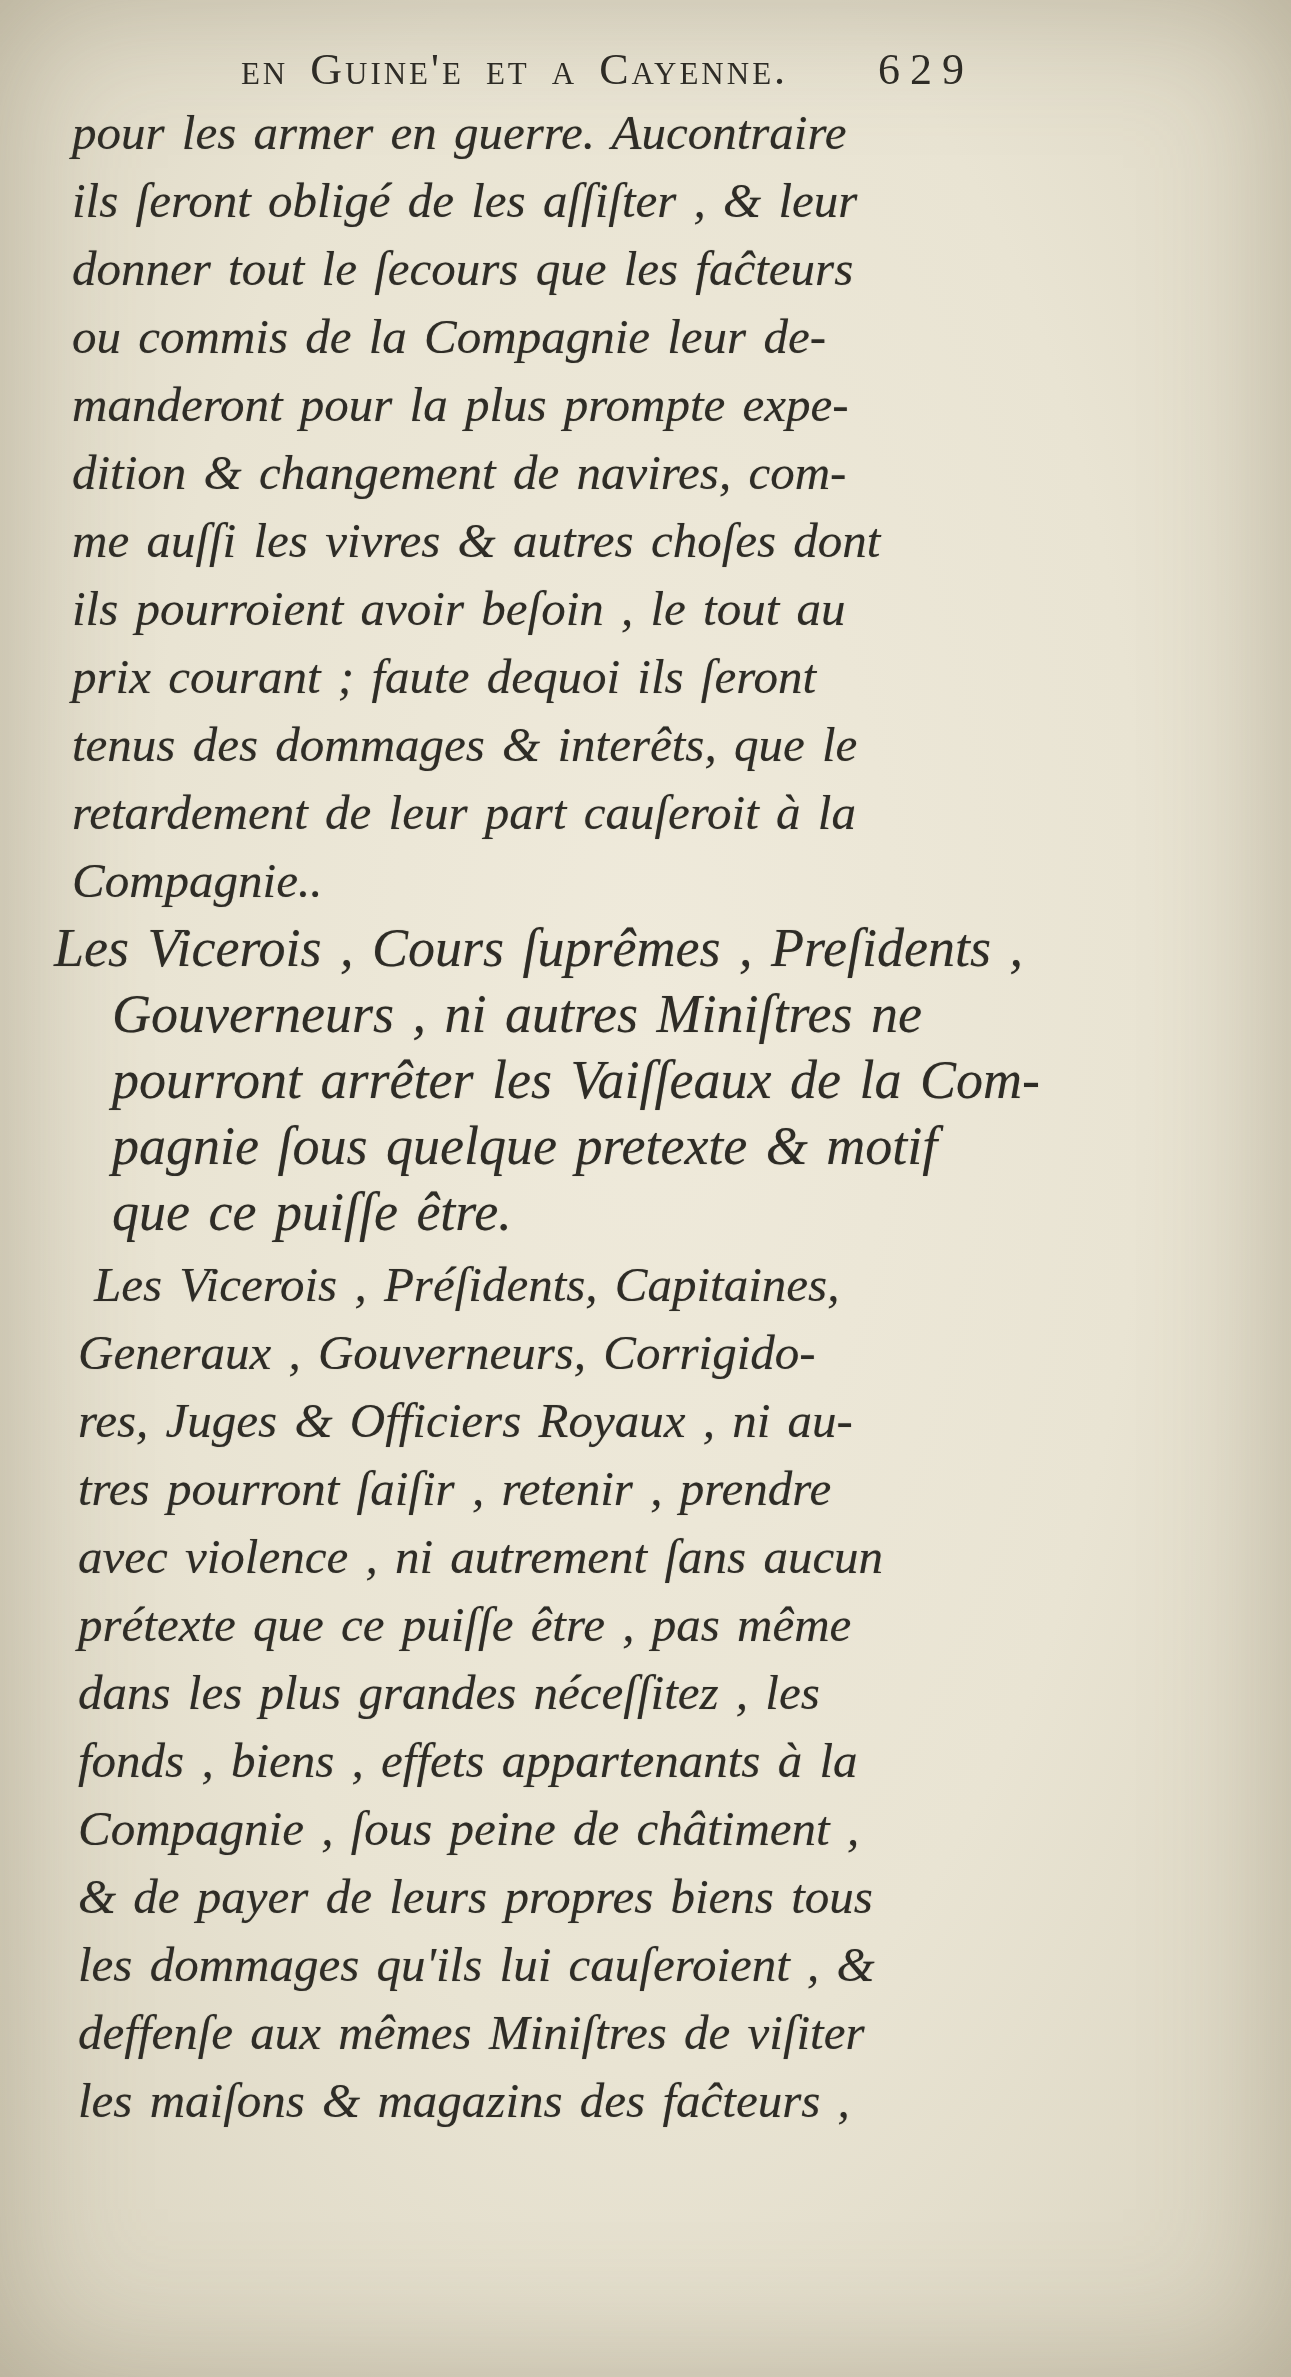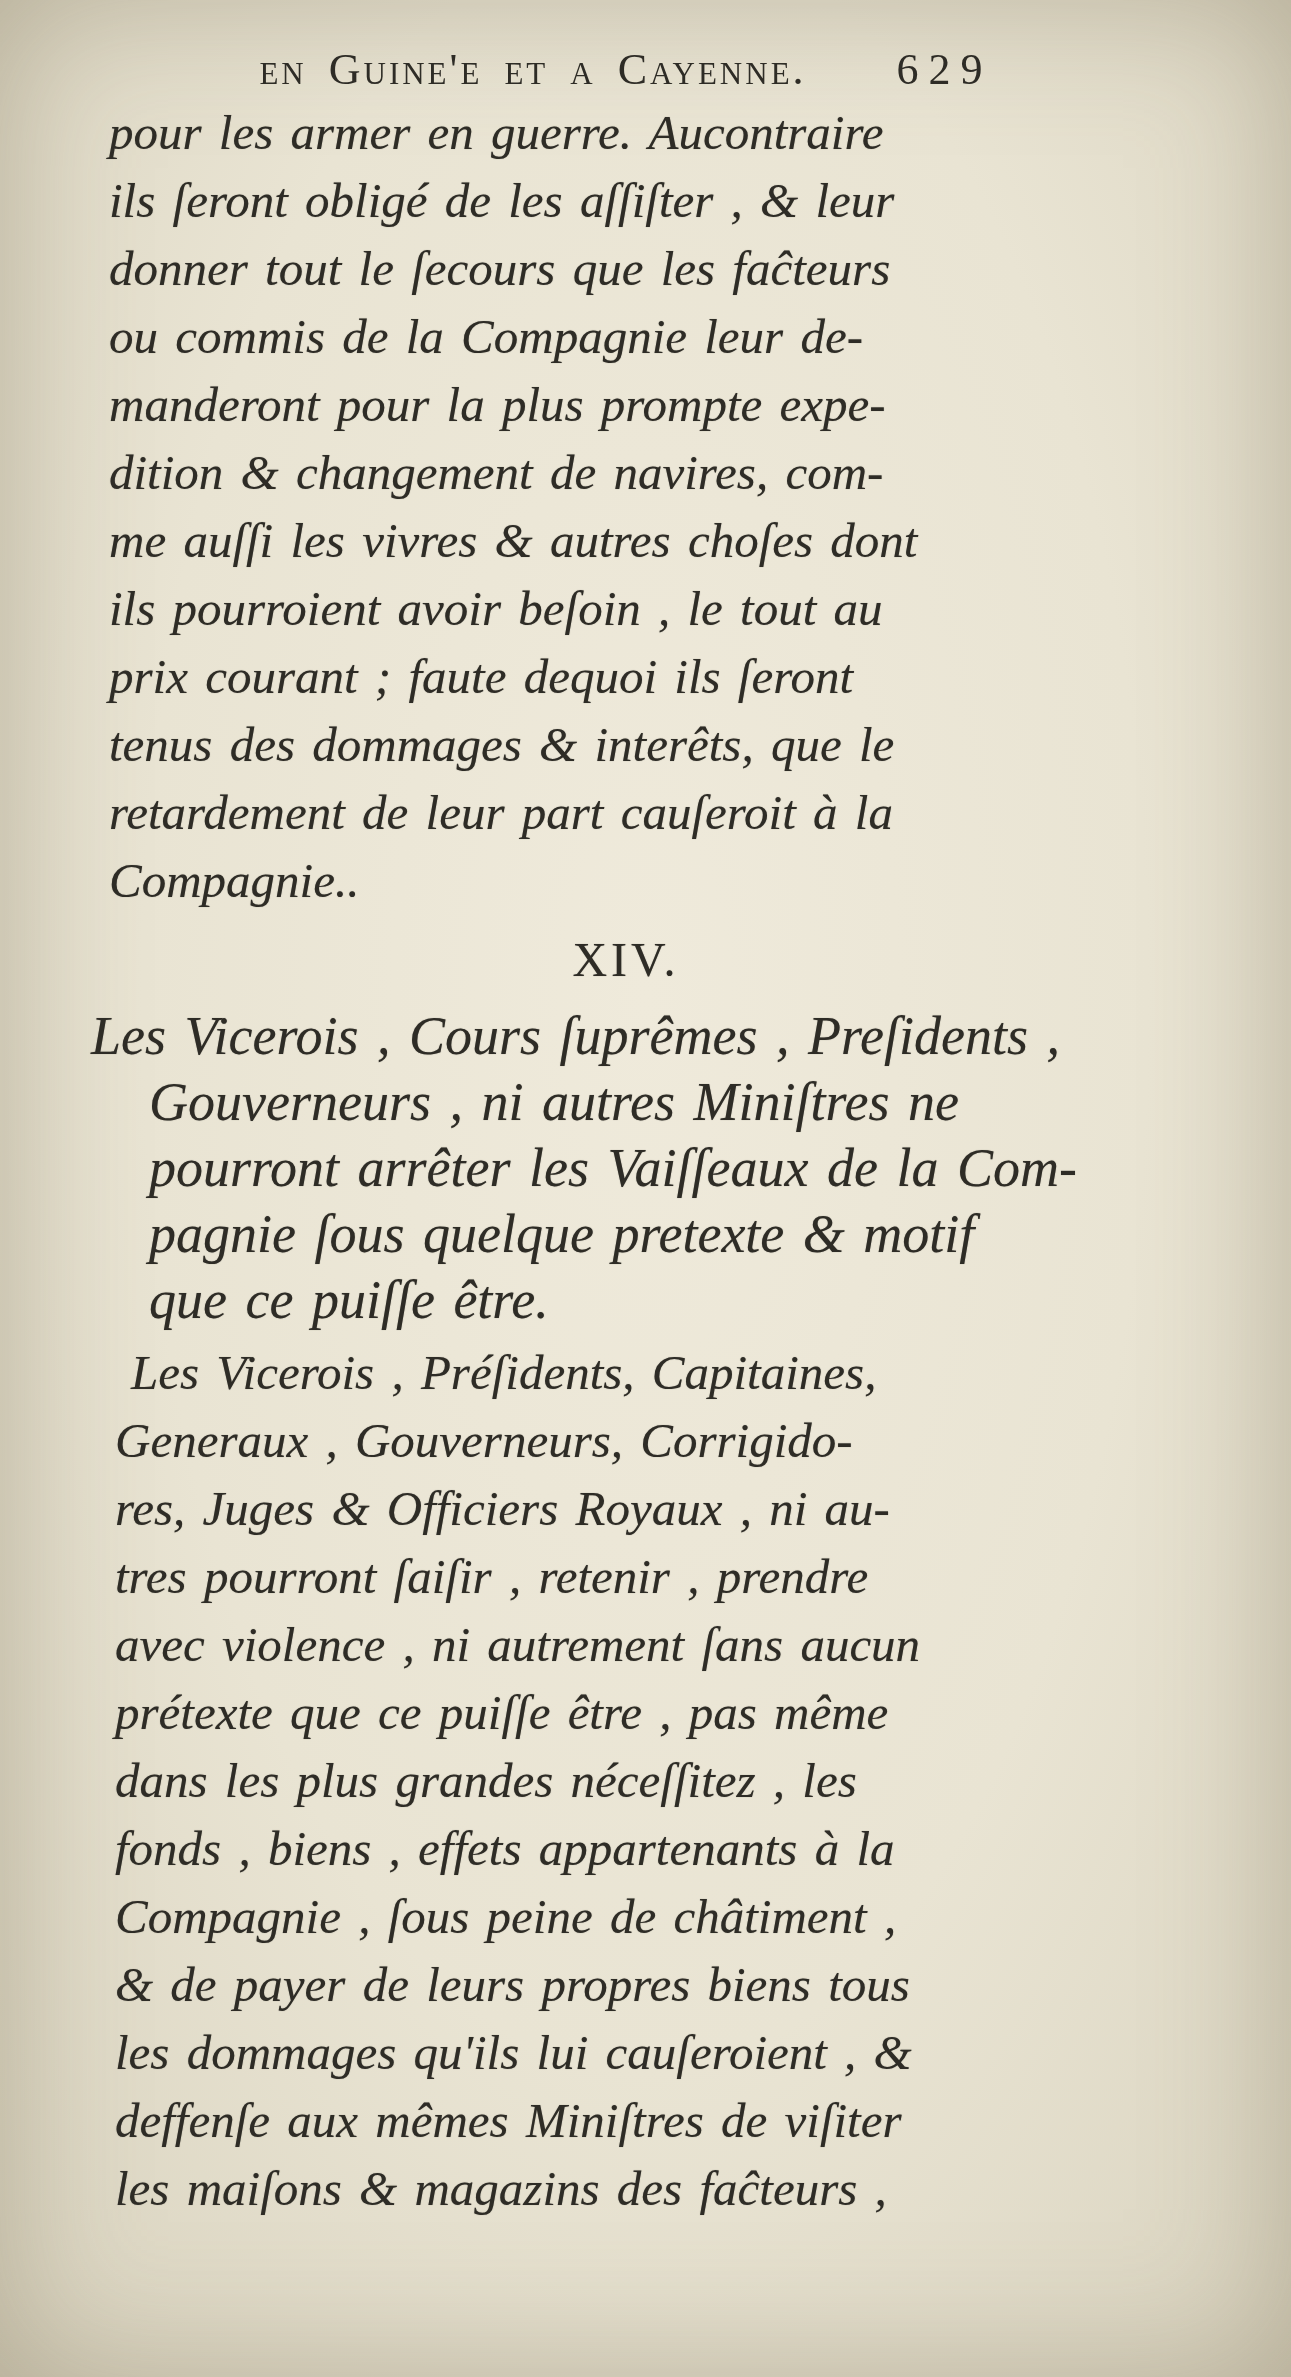--- a/index.html
+++ b/index.html
@@ -13,21 +13,21 @@
     font-family: "Liberation Serif", "DejaVu Serif", serif;
   }
   .page {
     position: relative;
     width: 1291px;
     height: 2377px;
     box-sizing: border-box;
     background: radial-gradient(ellipse at 50% 42%, #efeadb 0%, #e9e4d3 55%, #d9d3bf 100%);
     box-shadow: inset 0 0 140px rgba(115, 104, 78, 0.38);
     color: #2e2c26;
-    padding: 44px 148px 0 109px;
+    padding: 44px 148px 0 72px;
     overflow: hidden;
   }
   .running-head {
     display: flex;
     justify-content: center;
     align-items: baseline;
     gap: 46px;
     font-variant: small-caps;
     font-size: 44px;
     letter-spacing: 3px;
@@ -88,21 +88,20 @@
 ou commis de la Compagnie leur de-
 manderont pour la plus prompte expe-
 dition &amp; changement de navires, com-
 me auſſi les vivres &amp; autres choſes dont
 ils pourroient avoir beſoin , le tout au
 prix courant ; faute dequoi ils ſeront
 tenus des dommages &amp; interêts, que le
 retardement de leur part cauſeroit à la
 Compagnie..</p>
 
-  <div class="section-heading">XIV.</div>
 
   <p class="body-text rubric">Les Vicerois , Cours ſuprêmes , Preſidents ,
 Gouverneurs , ni autres Miniſtres ne
 pourront arrêter les Vaiſſeaux de la Com-
 pagnie ſous quelque pretexte &amp; motif
 que ce puiſſe être.</p>
 
   <p class="body-text para-2">Les Vicerois , Préſidents, Capitaines,
 Generaux , Gouverneurs, Corrigido-
 res, Juges &amp; Officiers Royaux , ni au-

